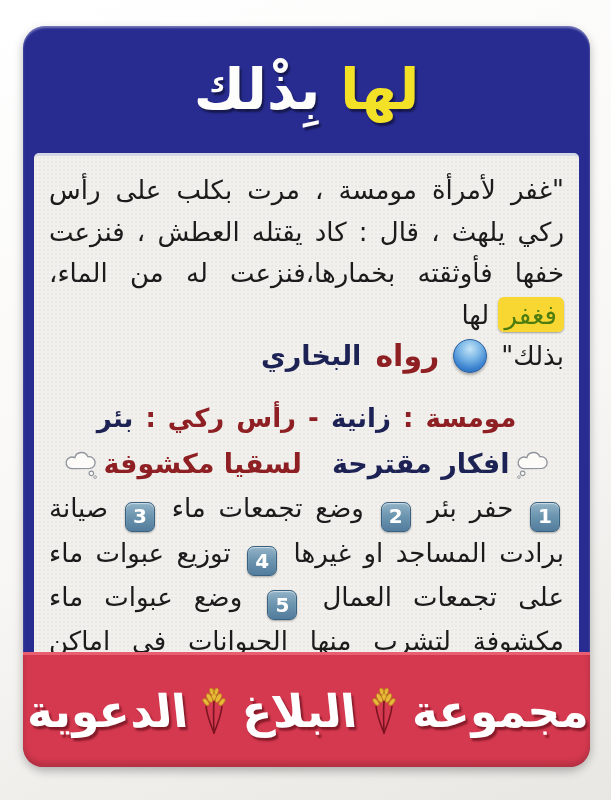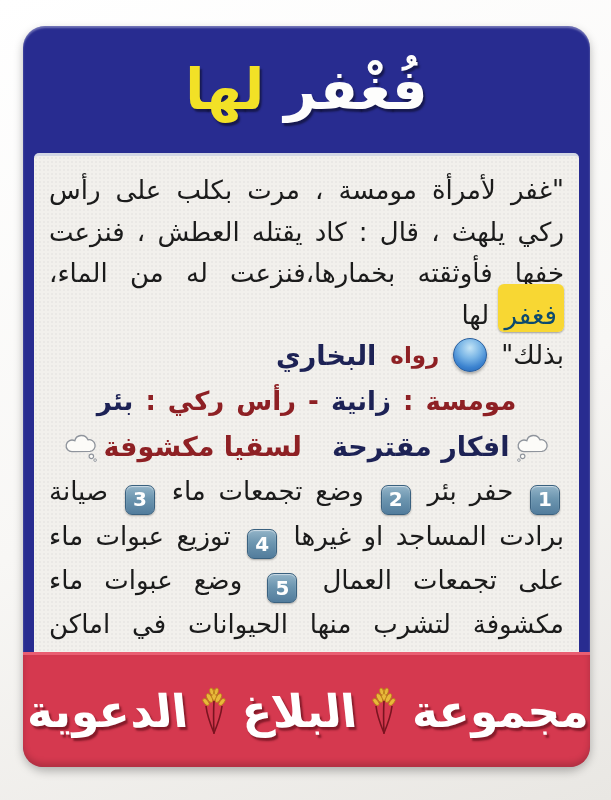--- a/index.html
+++ b/index.html
@@ -35,40 +35,40 @@
     border-radius:5px 5px 0 0;
     direction:rtl;
     padding:14px 15px 0 15px;
     overflow:hidden;
   }
   .hadith {
     font-size:26px; line-height:1.6; color:#1b1b1b;
     text-align:justify;
   }
   .hl {
-    background:#f8d733; color:#0c4a6e;
-    border-radius:6px; padding:16px 7px 2px;
+    background:#f8d733; color:#4d7c0f;
+    border-radius:6px; padding:3px 7px 2px;
     box-shadow:0 1px 2px rgba(0,0,0,.35);
     white-space:nowrap;
   }
   .narr-line {
     display:flex; align-items:center; direction:rtl; gap:14px;
     font-size:26px; color:#1b1b1b; margin-top:2px;
   }
   .blue-ball {
     width:34px; height:34px; border-radius:50%;
     background:radial-gradient(circle at 50% 28%, #c3e4f6 0%, #79b5e6 38%, #3b82cf 70%, #2361b0 100%);
     border:1px solid #2a5f9e;
     box-shadow:0 2px 3px rgba(0,0,0,.3);
     flex:0 0 auto;
   }
-  .narr-by  { color:#8e2024; font-weight:bold; font-size:23px; }
+  .narr-by  { color:#8e2024; font-weight:bold; font-size:30px; }
   .narr-name{ color:#1d2255; font-weight:bold; font-size:27px;margin-left:8px; }
   .defs {
-    margin-top:14px; text-align:center;
+    margin-top:30px; text-align:center;
     font-weight:bold; font-size:26px; word-spacing:3px;
   }
   .t-red  { color:#8e2024; }
   .t-navy { color:#1d2255; }
   .ideas-heading {
     margin-top:14px;
     display:flex; align-items:center; justify-content:center; gap:4px;
     direction:rtl; font-weight:bold; font-size:27px;
   }
   .ideas-heading .hb { color:#1d2255; margin-left:26px; }
@@ -103,22 +103,22 @@
     transform:skewX(6deg);
   }
   .wheat { width:30px; height:48px; flex:0 0 auto; }
 </style>
 </head>
 <body>
 
 <div class="card">
 
   <div class="header">
-    <span class="t-white">فُغْفر</span>
     <span class="t-yellow">لها</span>
+    <span class="t-white">بِذْلك</span>
   </div>
 
   <div class="content">
 
     <div class="hadith">
       <span>"غفر لأمرأة مومسة ، مرت بكلب على رأس ركي يلهث ، قال : كاد يقتله العطش ، فنزعت خفها فأوثقته بخمارها،فنزعت له من الماء،</span>
       <span class="hl">فغفر</span>
       <span>لها</span>
     </div>
 

